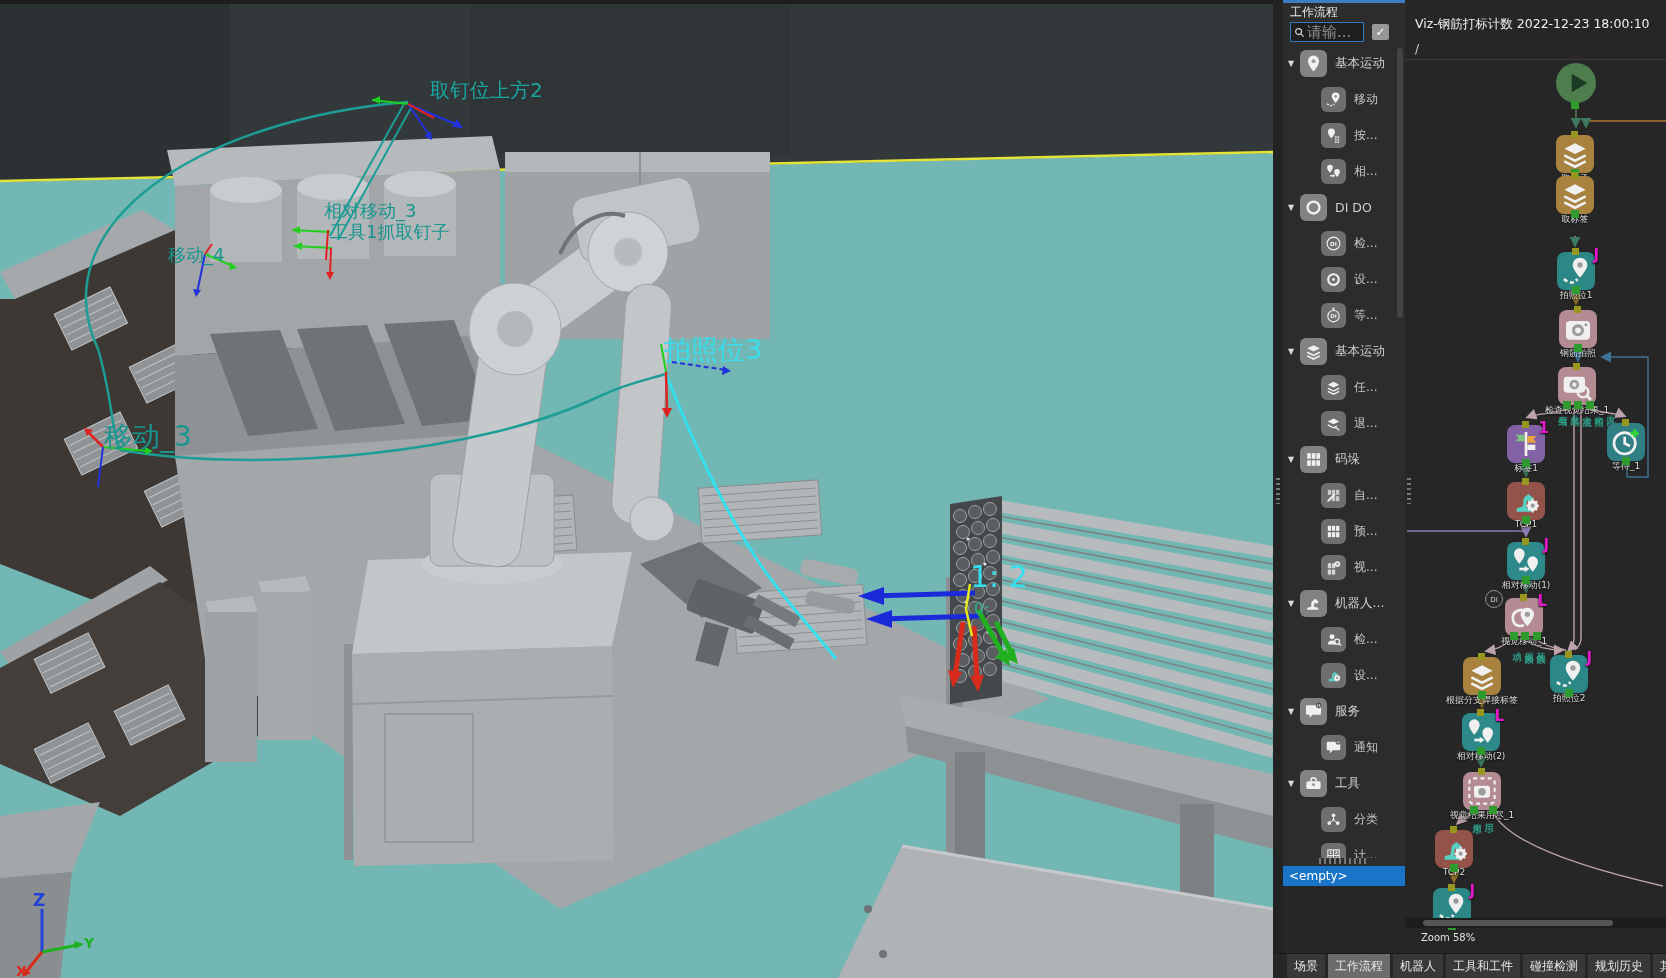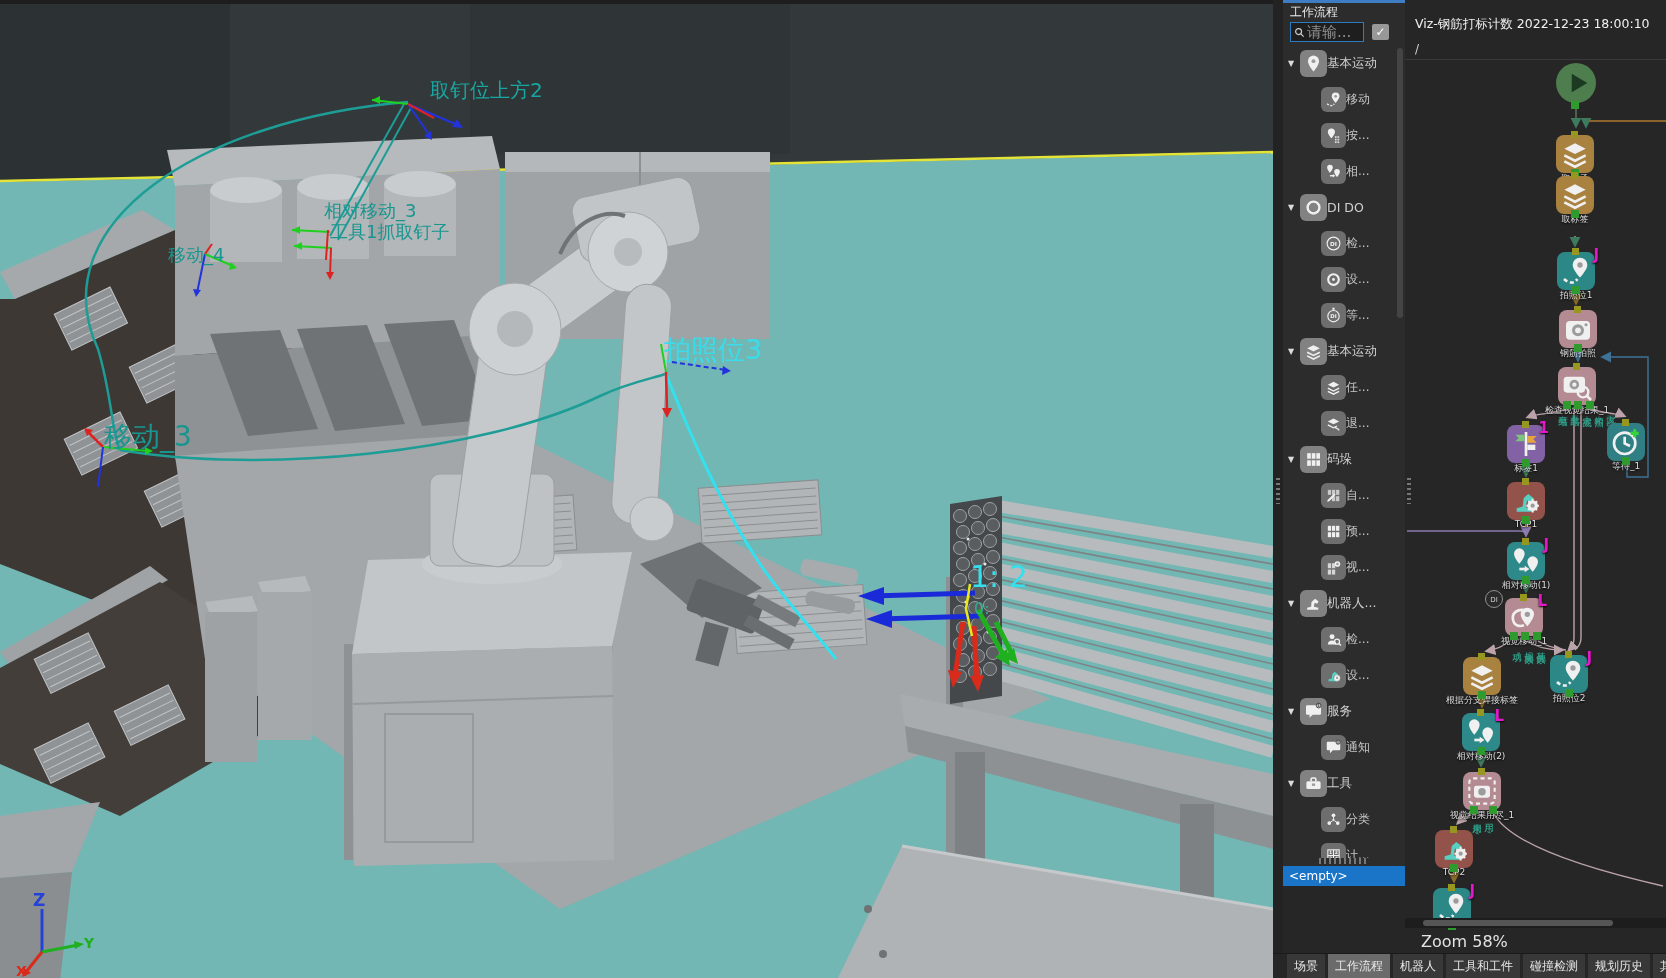--- a/index.html
+++ b/index.html
@@ -27,21 +27,21 @@
     color:#cfcfcf;font-size:15px;}
   #search-box input::placeholder{color:#8f8f8f;}
   #tree-check{position:absolute;left:89px;top:3px;width:17px;height:16px;background:#989898;
     border-radius:2px;color:#fff;font-size:12px;line-height:16px;text-align:center;}
   #tree{position:absolute;left:0;top:45px;width:100%;height:813px;overflow:hidden;}
   .trow{display:flex;align-items:center;height:36px;position:relative;cursor:default;}
   .trow .arrow{position:absolute;left:5px;font-size:8px;color:#dcdcdc;}
   .trow .ticon{display:flex;align-items:center;justify-content:center;border-radius:6px;}
   .trow.group .ticon{width:27px;height:27px;background:#828282;margin-left:17px;}
   .trow.child .ticon{width:25px;height:25px;background:#6e6e6e;margin-left:38px;}
-  .trow .tlabel{font-size:12px;color:#c6c6c6;white-space:nowrap;}
+  .trow .tlabel{margin-left:8px;font-size:12px;color:#c6c6c6;white-space:nowrap;}
   .trow.group .tlabel{font-size:12.5px;color:#d0d0d0;}
   #tree-scroll{position:absolute;right:2px;top:48px;width:6px;height:270px;background:#444;border-radius:3px;}
   #tree-hgrip{position:absolute;left:36px;top:858px;width:50px;height:6px;
     background:repeating-linear-gradient(90deg,#777 0 2px,transparent 2px 5px);}
   #empty-item{position:absolute;left:0;top:866px;width:100%;height:20px;background:#1a74c8;
     color:#fff;font-size:12px;line-height:20px;padding-left:6px;}
   #tree-bottom{position:absolute;left:0;top:886px;width:100%;height:67px;background:#262626;}
 
   
   #graph-panel{position:absolute;left:1405px;top:0;width:261px;height:953px;background:#262626;overflow:hidden;}
@@ -63,21 +63,21 @@
   .port.top{width:7px;height:7px;background:#97971f;}
   .port.bot{width:8px;height:8px;background:#2f9b2f;}
   .di-badge{position:absolute;left:-20px;top:-8px;width:18px;height:18px;border-radius:50%;
     border:1px solid #909090;background:#2a2a2a;color:#cfcfcf;font-size:7px;line-height:18px;
     text-align:center;z-index:4;}
   .elabels{position:absolute;display:flex;z-index:2;}
   .elabels span{writing-mode:vertical-rl;text-orientation:upright;font-size:9.5px;
     letter-spacing:1px;color:#2fa089;width:12px;text-align:left;}
   #g-hscroll{position:absolute;left:0;top:918px;width:100%;height:10px;background:#1d1d1d;z-index:6;}
   #g-hscroll .handle{position:absolute;left:18px;top:2px;width:190px;height:6px;background:#555;border-radius:3px;}
-  #g-zoom{position:absolute;left:16px;top:932px;color:#e3e3e3;font-size:16px;z-index:6;}
+  #g-zoom{position:absolute;left:16px;top:932px;color:#e3e3e3;font-size:10px;z-index:6;}
 
   
   #tabbar{position:absolute;left:1273px;top:953px;width:393px;height:25px;background:#262626;
     border-top:1px solid #1a1a1a;display:flex;align-items:stretch;padding-left:14px;gap:3px;}
   .tab{color:#e6e6e6;font-size:12px;line-height:24px;padding:0 7px;background:#383838;cursor:default;white-space:nowrap;}
   .tab.active{background:#6b6b6b;}
 </style>
 </head>
 <body>
 

